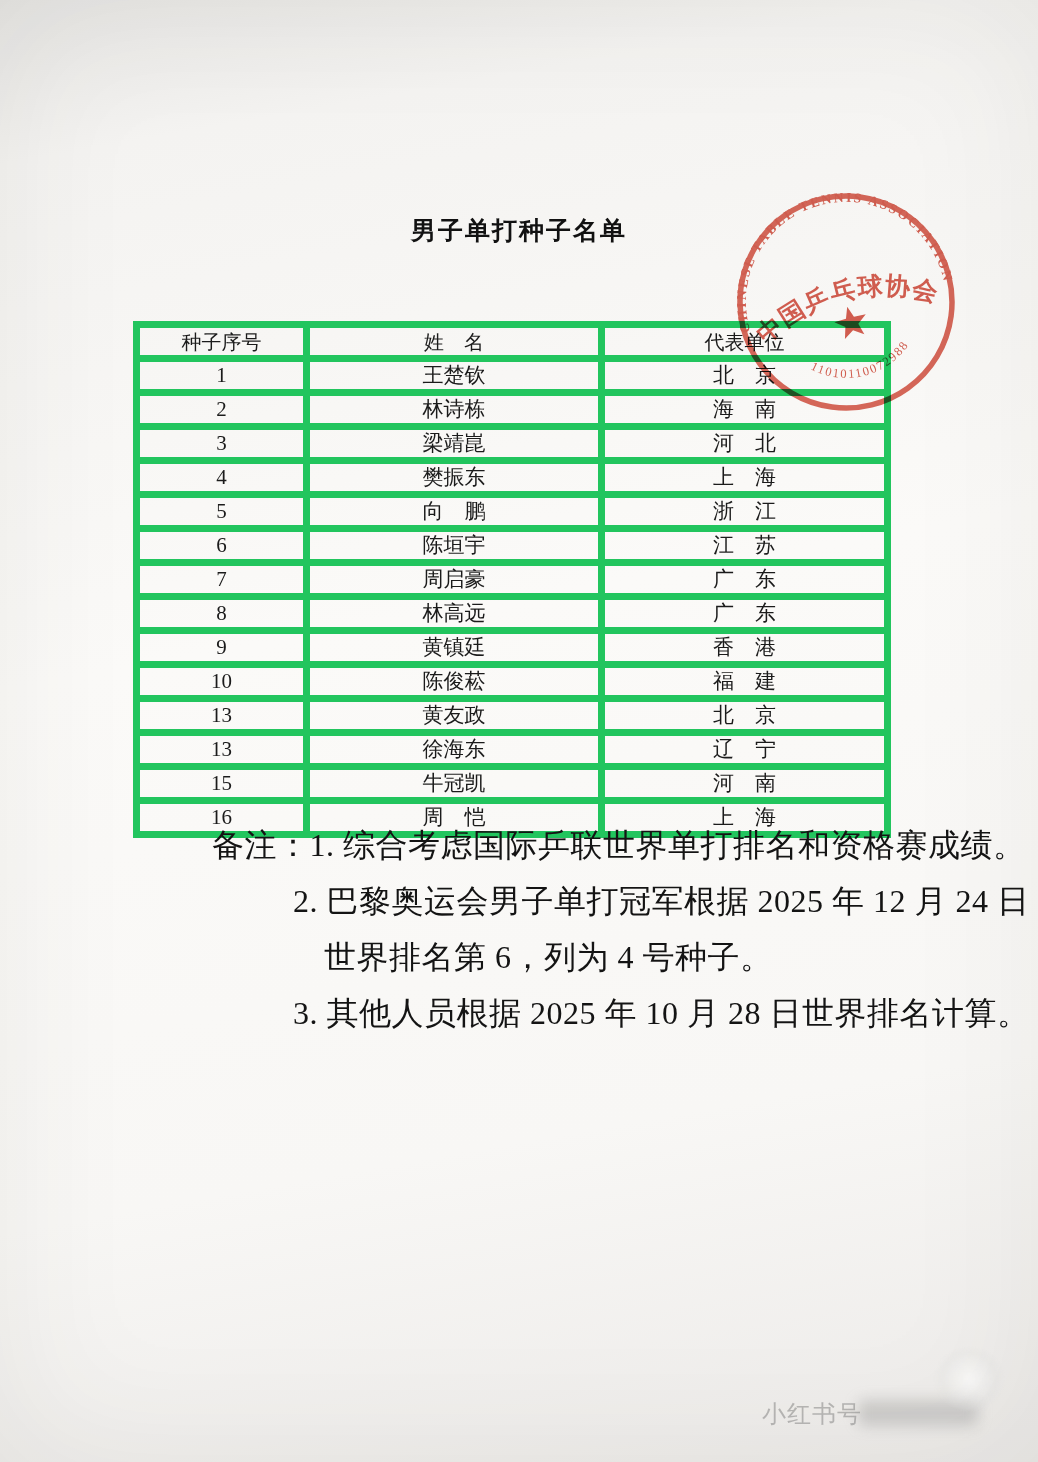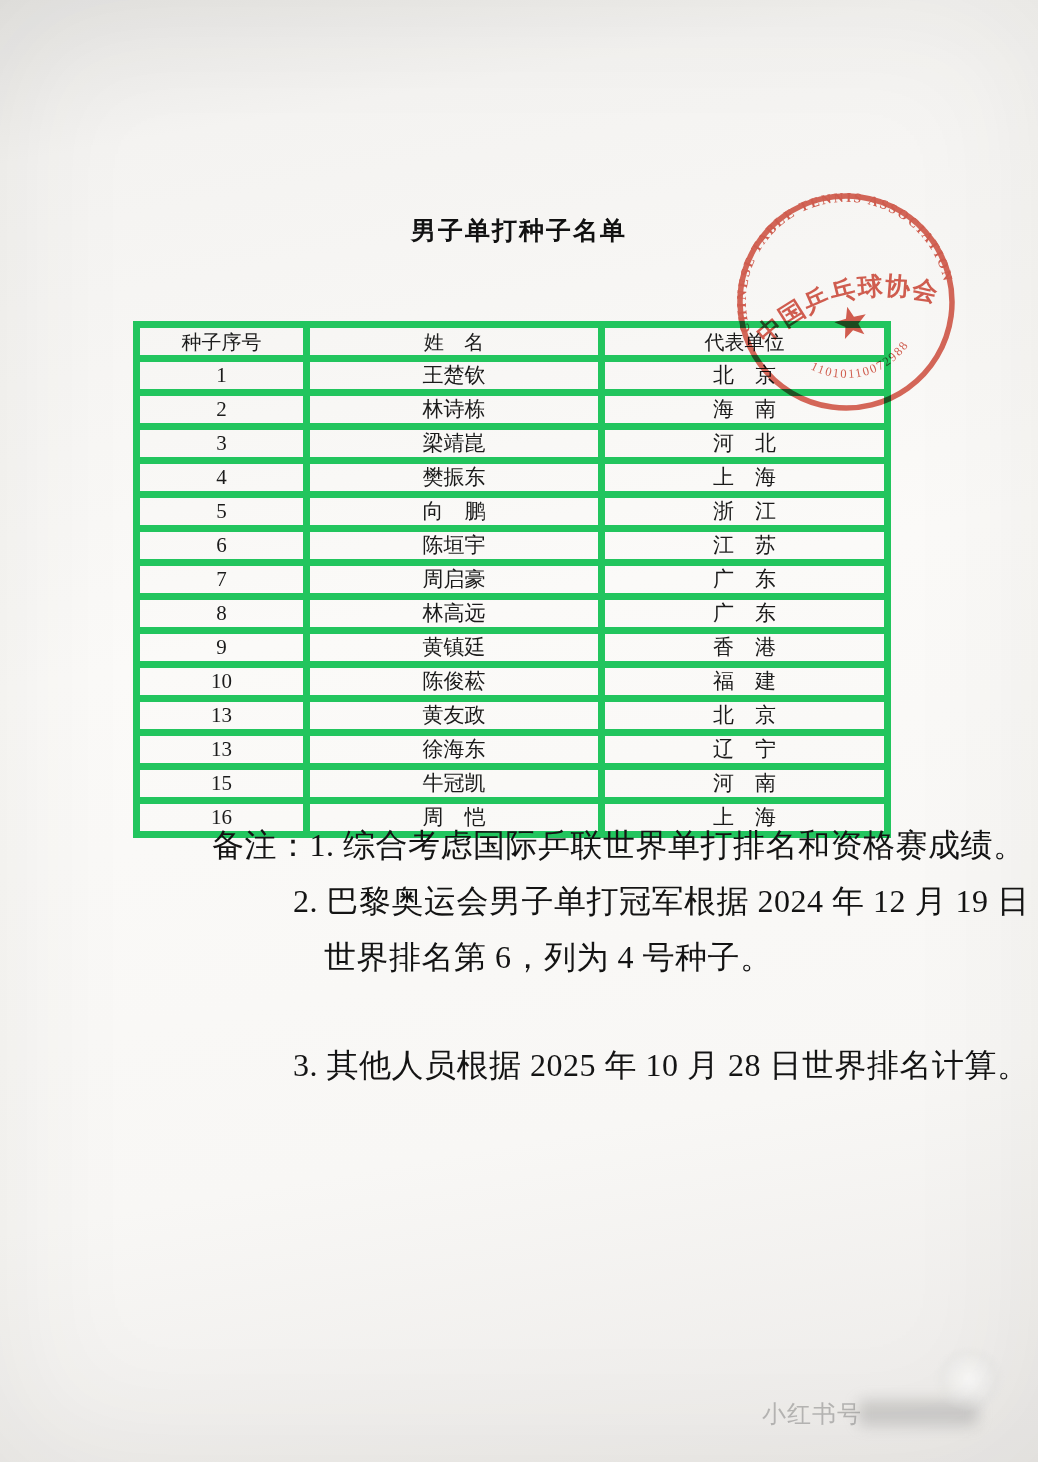--- a/index.html
+++ b/index.html
@@ -27,21 +27,21 @@
   table.seed-table th, table.seed-table td{
     border:7px solid #22c55e;text-align:center;vertical-align:middle;
     height:27px;padding:0;font-weight:normal;line-height:1;
     white-space:nowrap;overflow:hidden;
   }
   table.seed-table th{font-size:20px;}
   .note{position:absolute;margin:12px;font-size:32px;color:#141414;letter-spacing:.5px;white-space:nowrap;}
   .note1{left:200px;top:812px;}
   .note2{left:281px;top:868px;}
   .note3{left:312px;top:924px;}
-  .note4{left:281px;top:1032px;}
+  .note4{left:281px;top:980px;}
   .stamp{
     position:absolute;left:731px;top:187px;width:230px;height:230px;
     transform:rotate(-14deg);mix-blend-mode:multiply;opacity:.92;
     pointer-events:none;
   }
   .stamp svg{display:block;}
   .stamp text{font-family:"Liberation Serif", serif;}
   .wm-text{
     position:absolute;left:762px;top:1398px;font-size:24px;color:rgba(125,125,125,.5);
     filter:blur(.6px);letter-spacing:1px;font-family:Liberation Mono, monospace;
@@ -144,21 +144,21 @@
         </tr>
       <tr>
           <td>16</td>
           <td>周　恺</td>
           <td>上　海</td>
         </tr>
     </tbody>
   </table>
 
   <p class="note note1">备注：1. 综合考虑国际乒联世界单打排名和资格赛成绩。</p>
-  <p class="note note2">2. 巴黎奥运会男子单打冠军根据 2024 年 12 月 19 日</p>
+  <p class="note note2">2. 巴黎奥运会男子单打冠军根据 2025 年 12 月 24 日</p>
   <p class="note note3">世界排名第 6，列为 4 号种子。</p>
   <p class="note note4">3. 其他人员根据 2025 年 10 月 28 日世界排名计算。</p>
 
   <div class="stamp">
     <svg viewBox="0 0 230 230" width="230" height="230" xmlns="http://www.w3.org/2000/svg">
       <defs>
         <path id="arcTop" d="M 20.3 147 A 100 100 0 1 1 209.7 147" fill="none"></path>
         <path id="arcMid" d="M 25 138 Q 115 86 205 138" fill="none"></path>
         <path id="arcNum" d="M 50.4 155 A 76 76 0 0 0 179.6 155" fill="none"></path>
       </defs>

